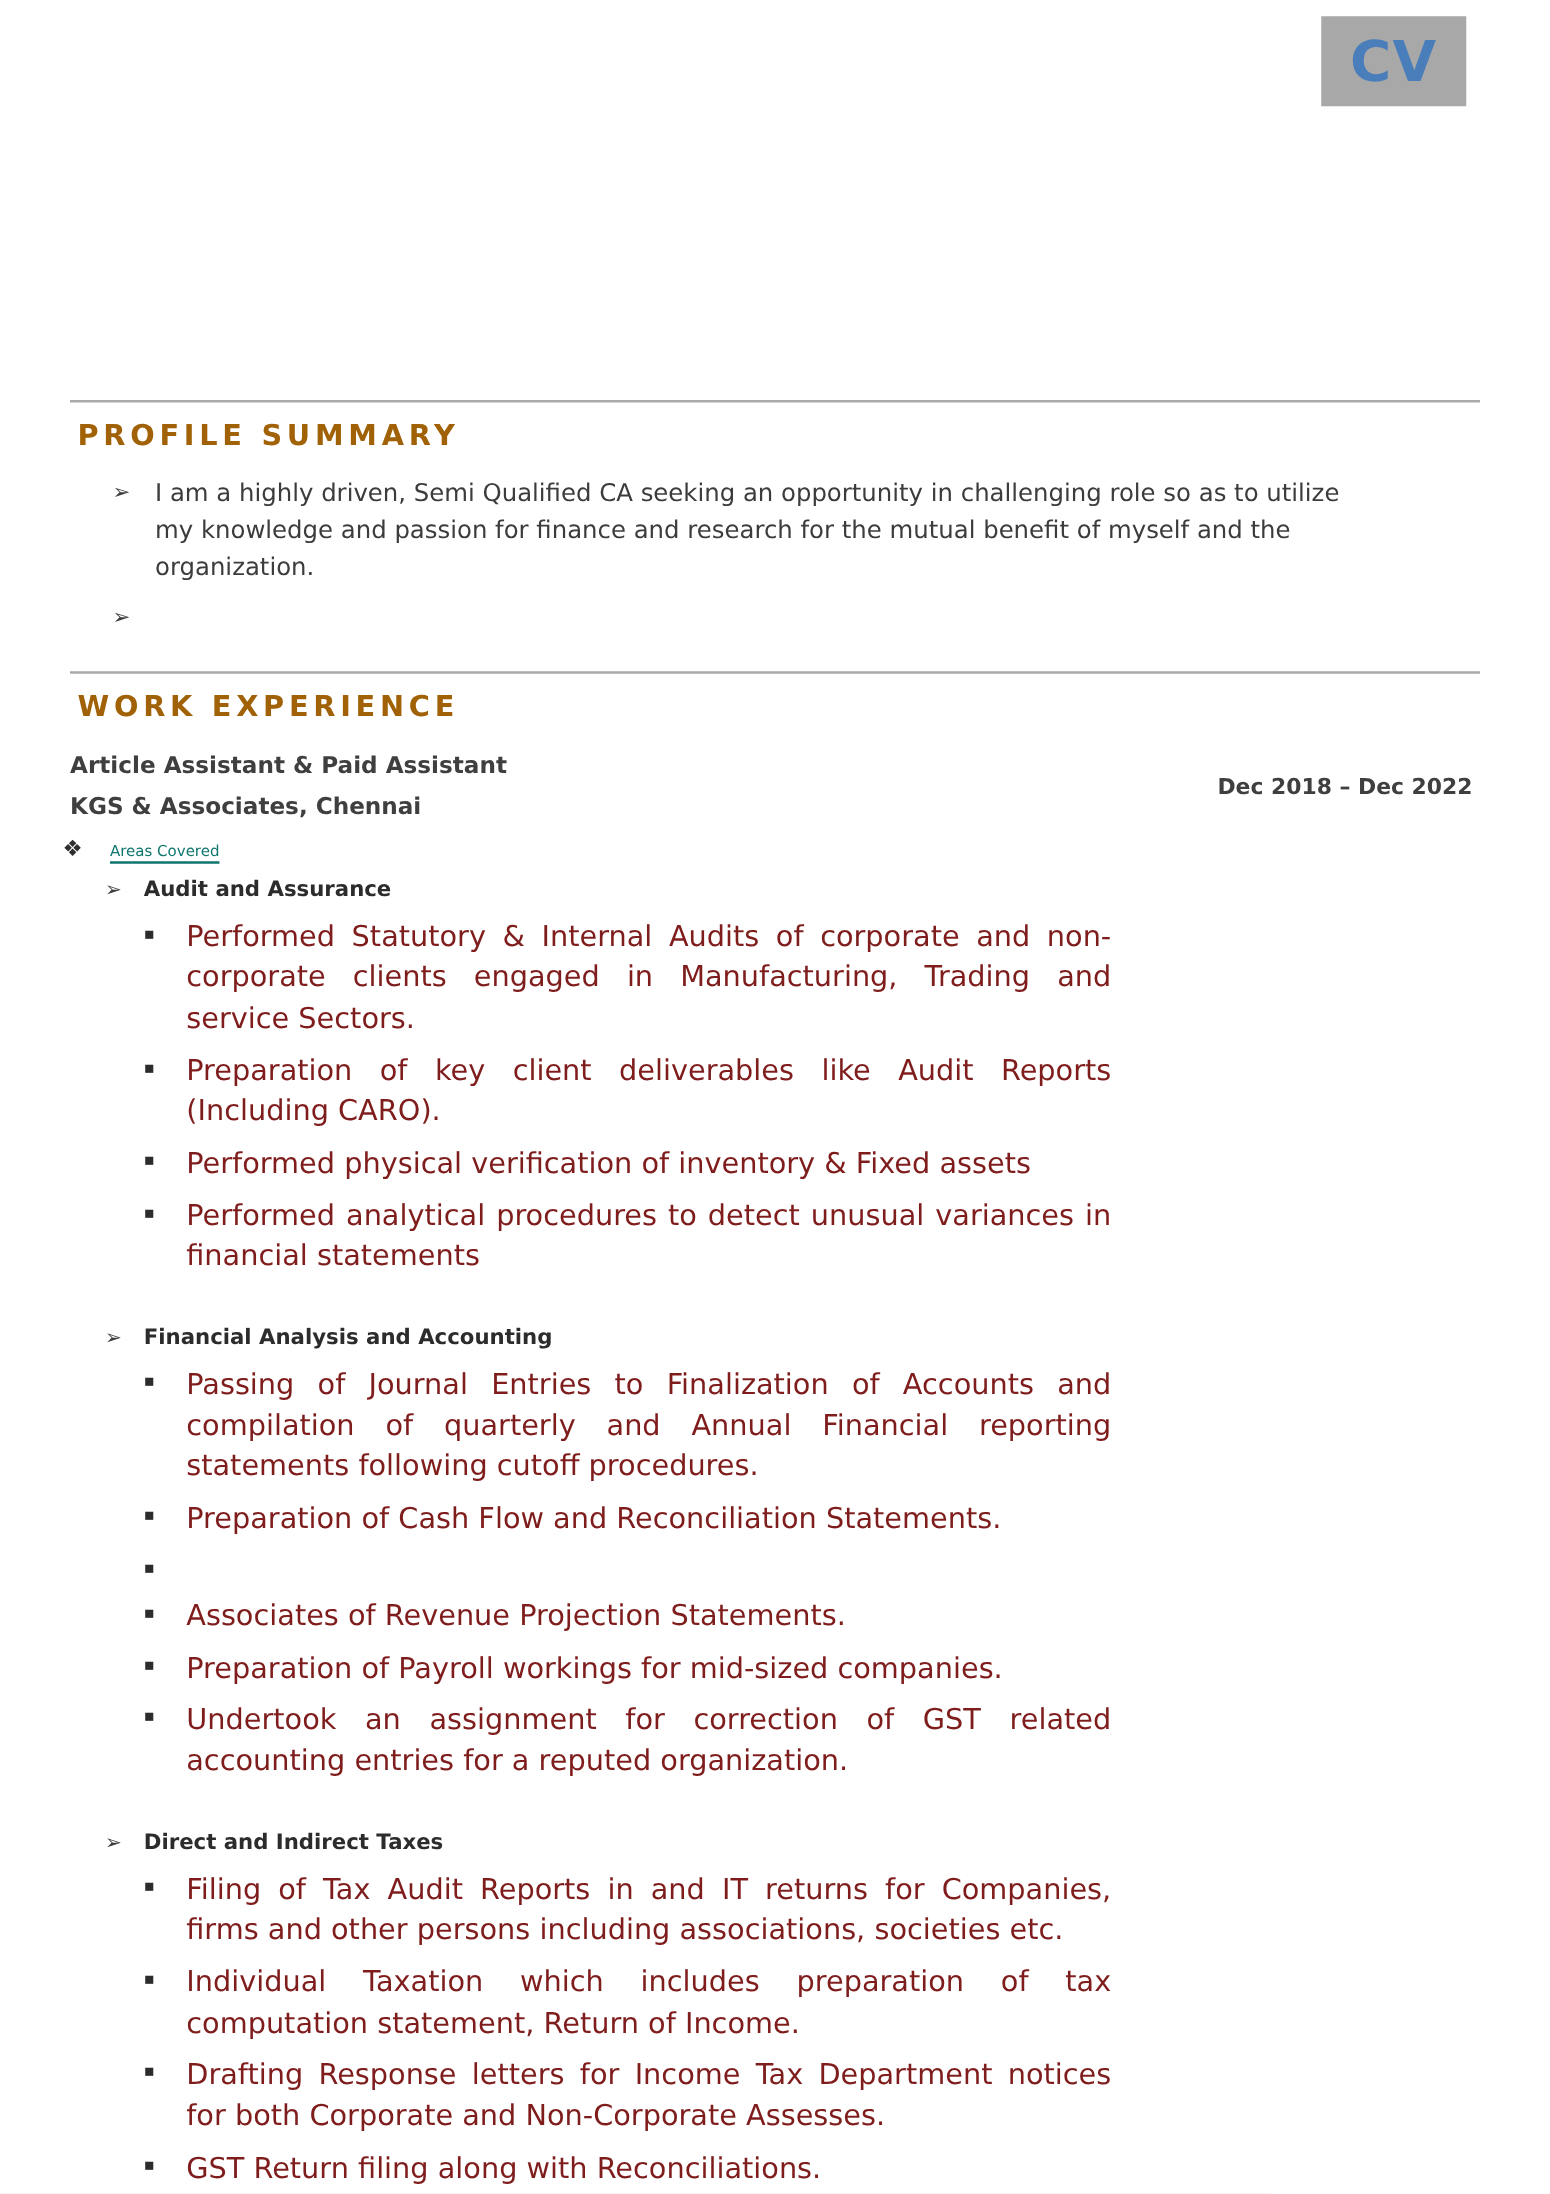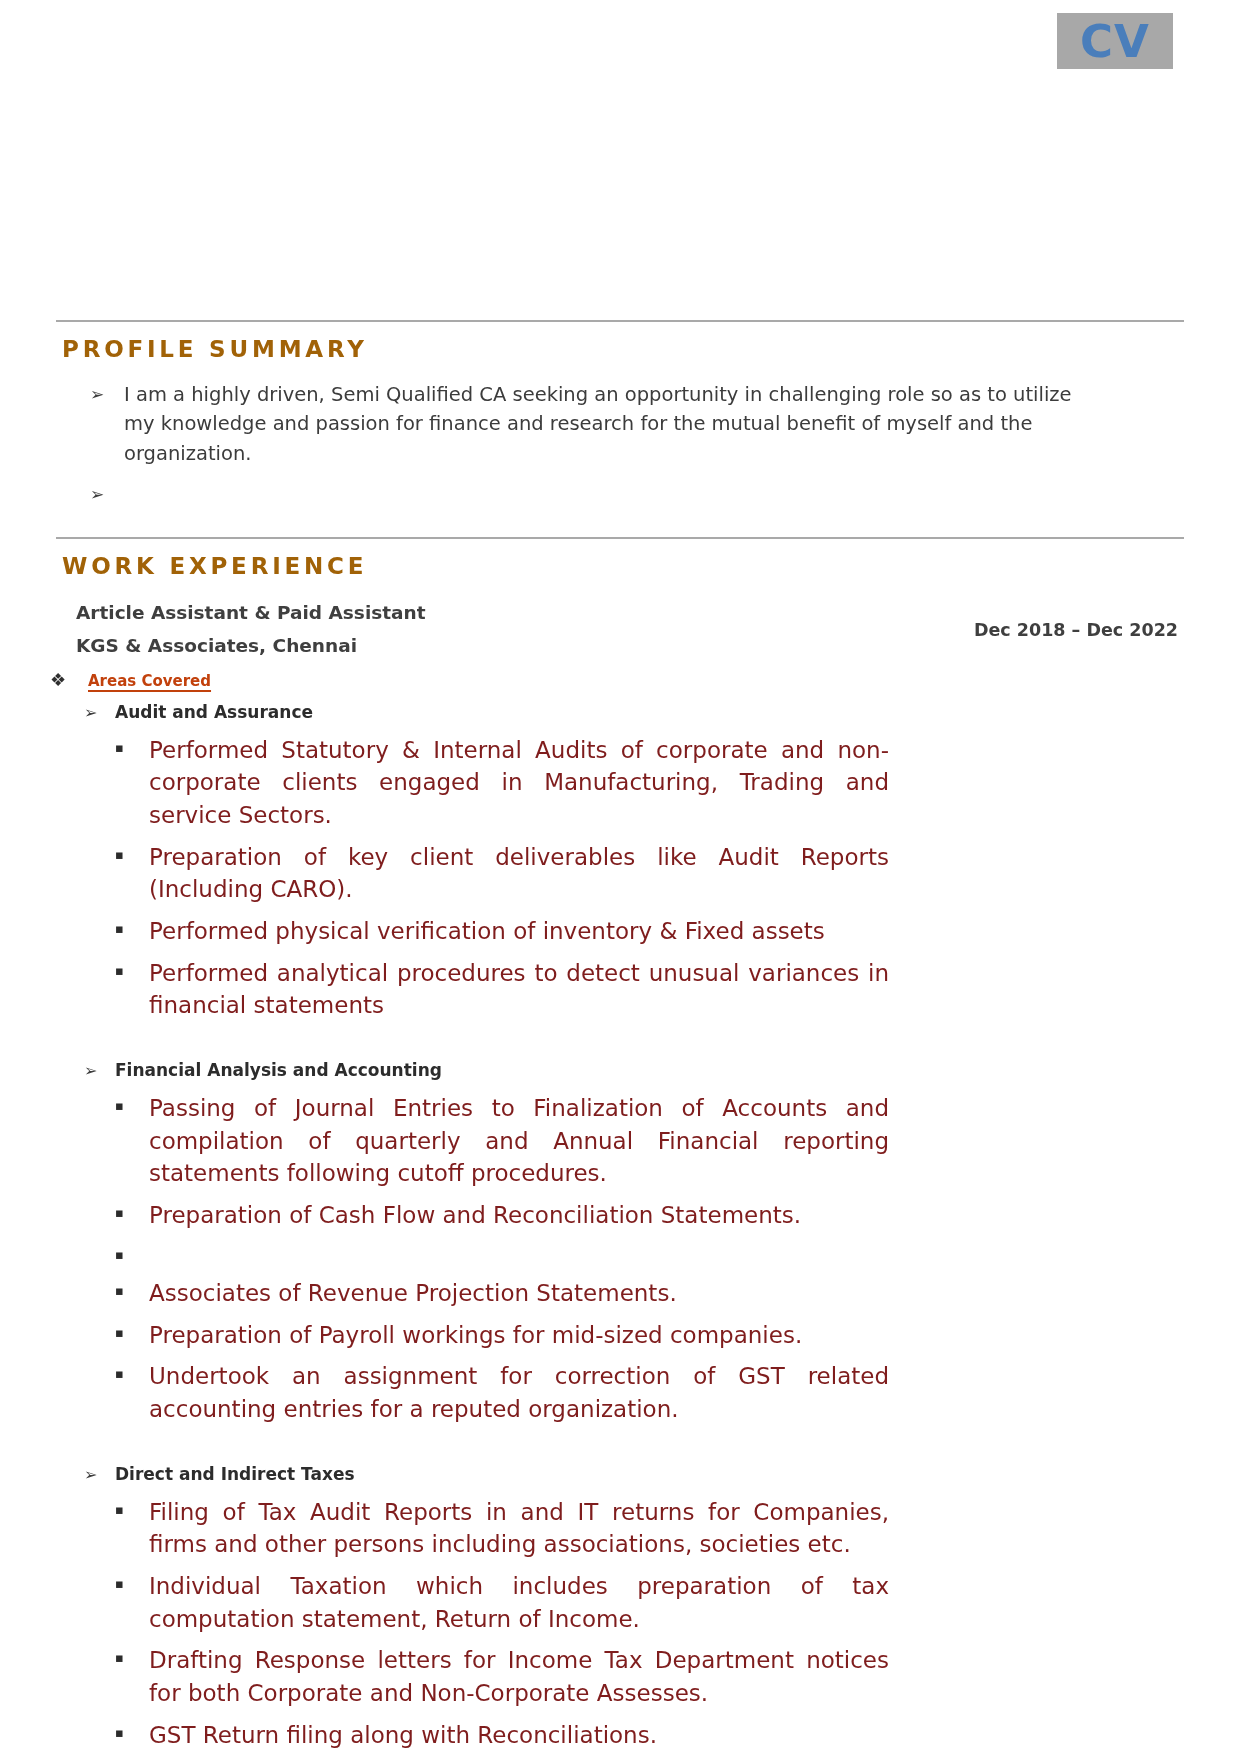--- a/index.html
+++ b/index.html
@@ -12,21 +12,21 @@
     font-family: "DejaVu Sans", "Liberation Sans", sans-serif;
     color: #3c3c3c;
     overflow: hidden;
     box-sizing: border-box;
   }
   .cv-box {
     position: absolute;
     top: 13px;
     left: 1057px;
     width: 116px;
-    height: 56px;
+    height: 72px;
     background: #a8a8a8;
     display: flex;
     align-items: center;
     justify-content: center;
   }
   .cv-box .cv-text {
     color: #4a7ebb;
     font-size: 45px;
     font-weight: bold;
     letter-spacing: 1px;
@@ -58,30 +58,30 @@
     flex: 0 0 34px;
     font-size: 17px;
     line-height: 1.72;
     color: #3c3c3c;
   }
   .blist-item .btext { flex: 1; max-width: 980px; }
   .role-row {
     display: flex;
     justify-content: space-between;
     align-items: center;
-    margin: 16px 6px 6px 20px;
+    margin: 16px 6px 6px 0;
   }
   .role-block { font-weight: bold; color: #3f3f3f; font-size: 18.5px; line-height: 1.78; }
   .dates { font-weight: bold; color: #3f3f3f; font-size: 17.5px; white-space: nowrap; }
   .diamond-row { display: flex; align-items: baseline; margin: 6px 0 12px -6px; }
   .diamond-row .marker { flex: 0 0 38px; font-size: 18px; color: #2f2f2f; }
   .areas-label {
-    font-weight: bold;
-    font-size: 15px;
-    color: #c2410c;
+    font-weight: normal;
+    font-size: 12px;
+    color: #0f766e;
     text-decoration: underline;
     text-underline-offset: 4px;
     text-decoration-thickness: 1.5px;
   }
   .group { margin-left: 28px; }
   .group + .group { margin-top: 38px; }
   .group-heading { display: flex; align-items: baseline; margin-bottom: 12px; }
   .group-heading .marker { flex: 0 0 31px; font-size: 16px; color: #3c3c3c; }
   .group-heading .gtitle { font-weight: bold; font-size: 17px; color: #2c2c2c; }
   .sub-bullets { margin-left: 31px; }

